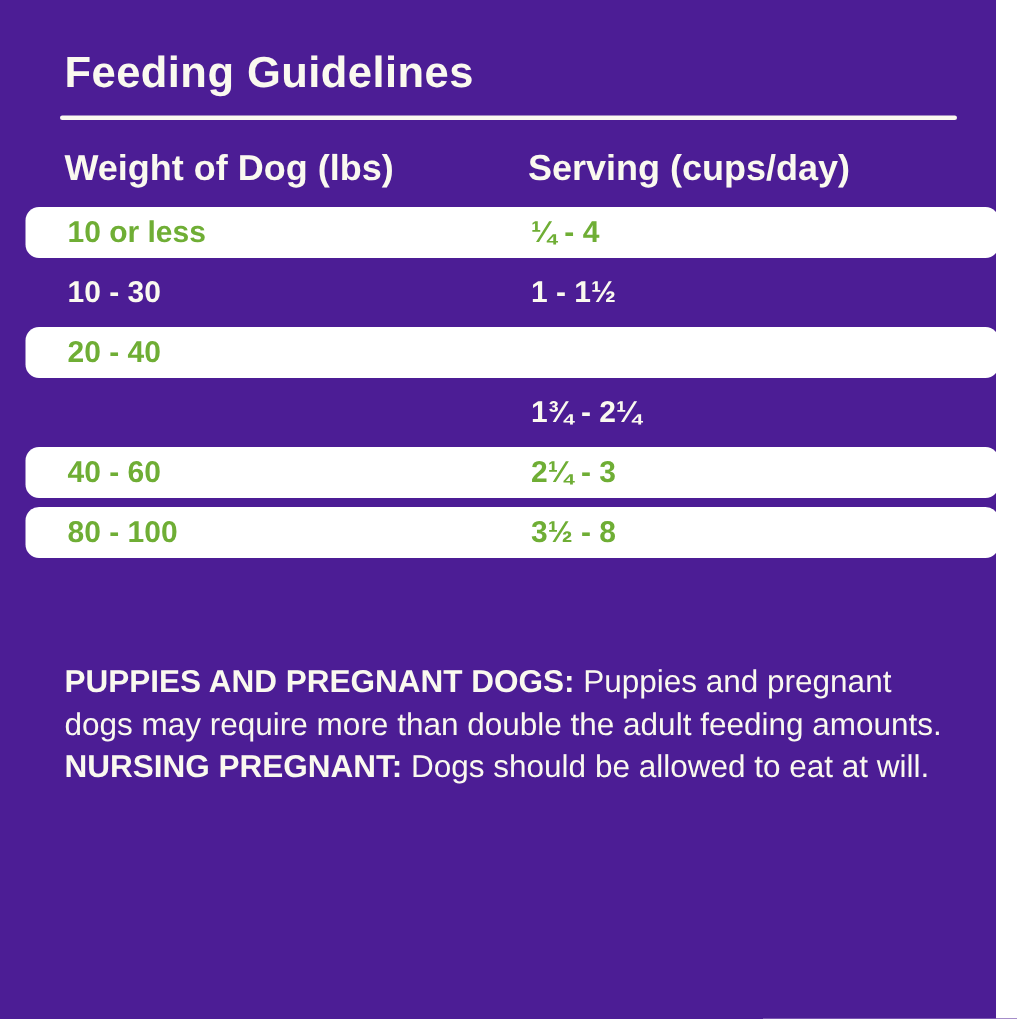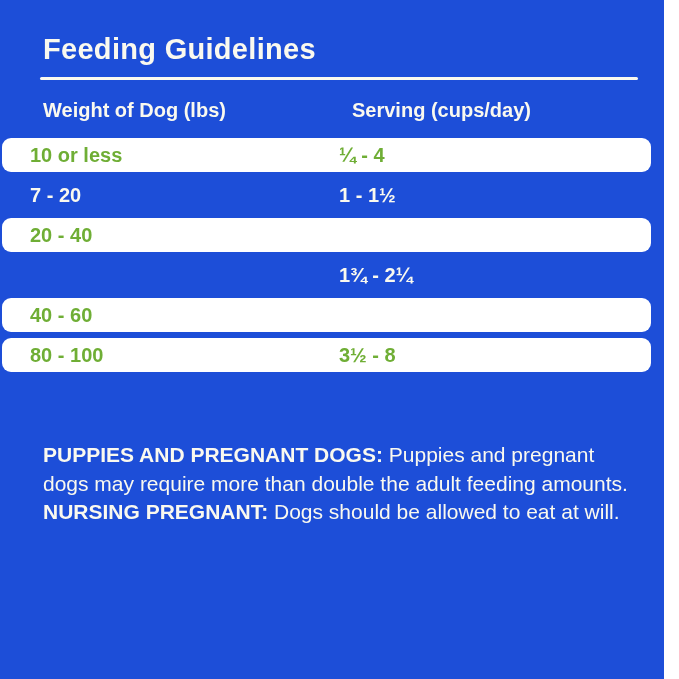--- a/index.html
+++ b/index.html
@@ -5,21 +5,21 @@
   * { margin: 0; padding: 0; box-sizing: border-box; }
   html, body { width: 679px; height: 679px; }
   body {
     font-family: "Liberation Sans", sans-serif;
     overflow: hidden;
   }
   .panel {
     position: relative;
     width: 664px;
     height: 679px;
-    background: #1d4ed8;
+    background: #4c1d95;
   }
   .title {
     position: absolute;
     left: 43px;
     top: 33px;
     font-size: 29px;
     font-weight: bold;
     letter-spacing: 0.3px;
     color: #FAF9EF;
   }
@@ -35,36 +35,36 @@
   .thead {
     position: absolute;
     top: 99px;
     left: 0;
     width: 679px;
     height: 24px;
   }
   .thead .col1, .thead .col2 {
     position: absolute;
     top: 0;
-    font-size: 20px;
+    font-size: 24px;
     font-weight: bold;
     color: #FAF9EF;
     white-space: nowrap;
   }
   .rows {
     position: absolute;
     top: 138px;
     left: 0;
     width: 679px;
   }
   .row {
     position: relative;
     height: 34px;
     margin-bottom: 6px;
-    margin-left: 2px;
+    margin-left: 17px;
     width: 649px;
   }
   .row--white {
     background: #FFFFFF;
     border-radius: 9px;
     color: #6FAE35;
   }
   .row--green {
     background: transparent;
     color: #FAF9EF;
@@ -106,31 +106,32 @@
     <span class="col1">Weight of Dog (lbs)</span>
     <span class="col2">Serving (cups/day)</span>
   </div>
 
   <div class="rows">
     <div class="row row--white">
       <span class="col1">10 or less</span>
       <span class="col2">¼ - 4</span>
     </div>
     <div class="row row--green">
-      <span class="col1">7 - 20</span>
+      <span class="col1">10 - 30</span>
       <span class="col2">1 - 1½</span>
     </div>
     <div class="row row--white">
       <span class="col1">20 - 40</span>
     </div>
     <div class="row row--green">
       <span class="col2">1¾ - 2¼</span>
     </div>
     <div class="row row--white">
       <span class="col1">40 - 60</span>
+      <span class="col2">2¼ - 3</span>
     </div>
     <div class="row row--white">
       <span class="col1">80 - 100</span>
       <span class="col2">3½ - 8</span>
     </div>
   </div>
 
   <p class="footnote"><span class="b">PUPPIES AND PREGNANT DOGS: </span><span>Puppies and pregnant dogs may require more than double the adult feeding amounts. </span><span class="b">NURSING PREGNANT: </span><span>Dogs should be allowed to eat at will.</span></p>
 
 </div>

